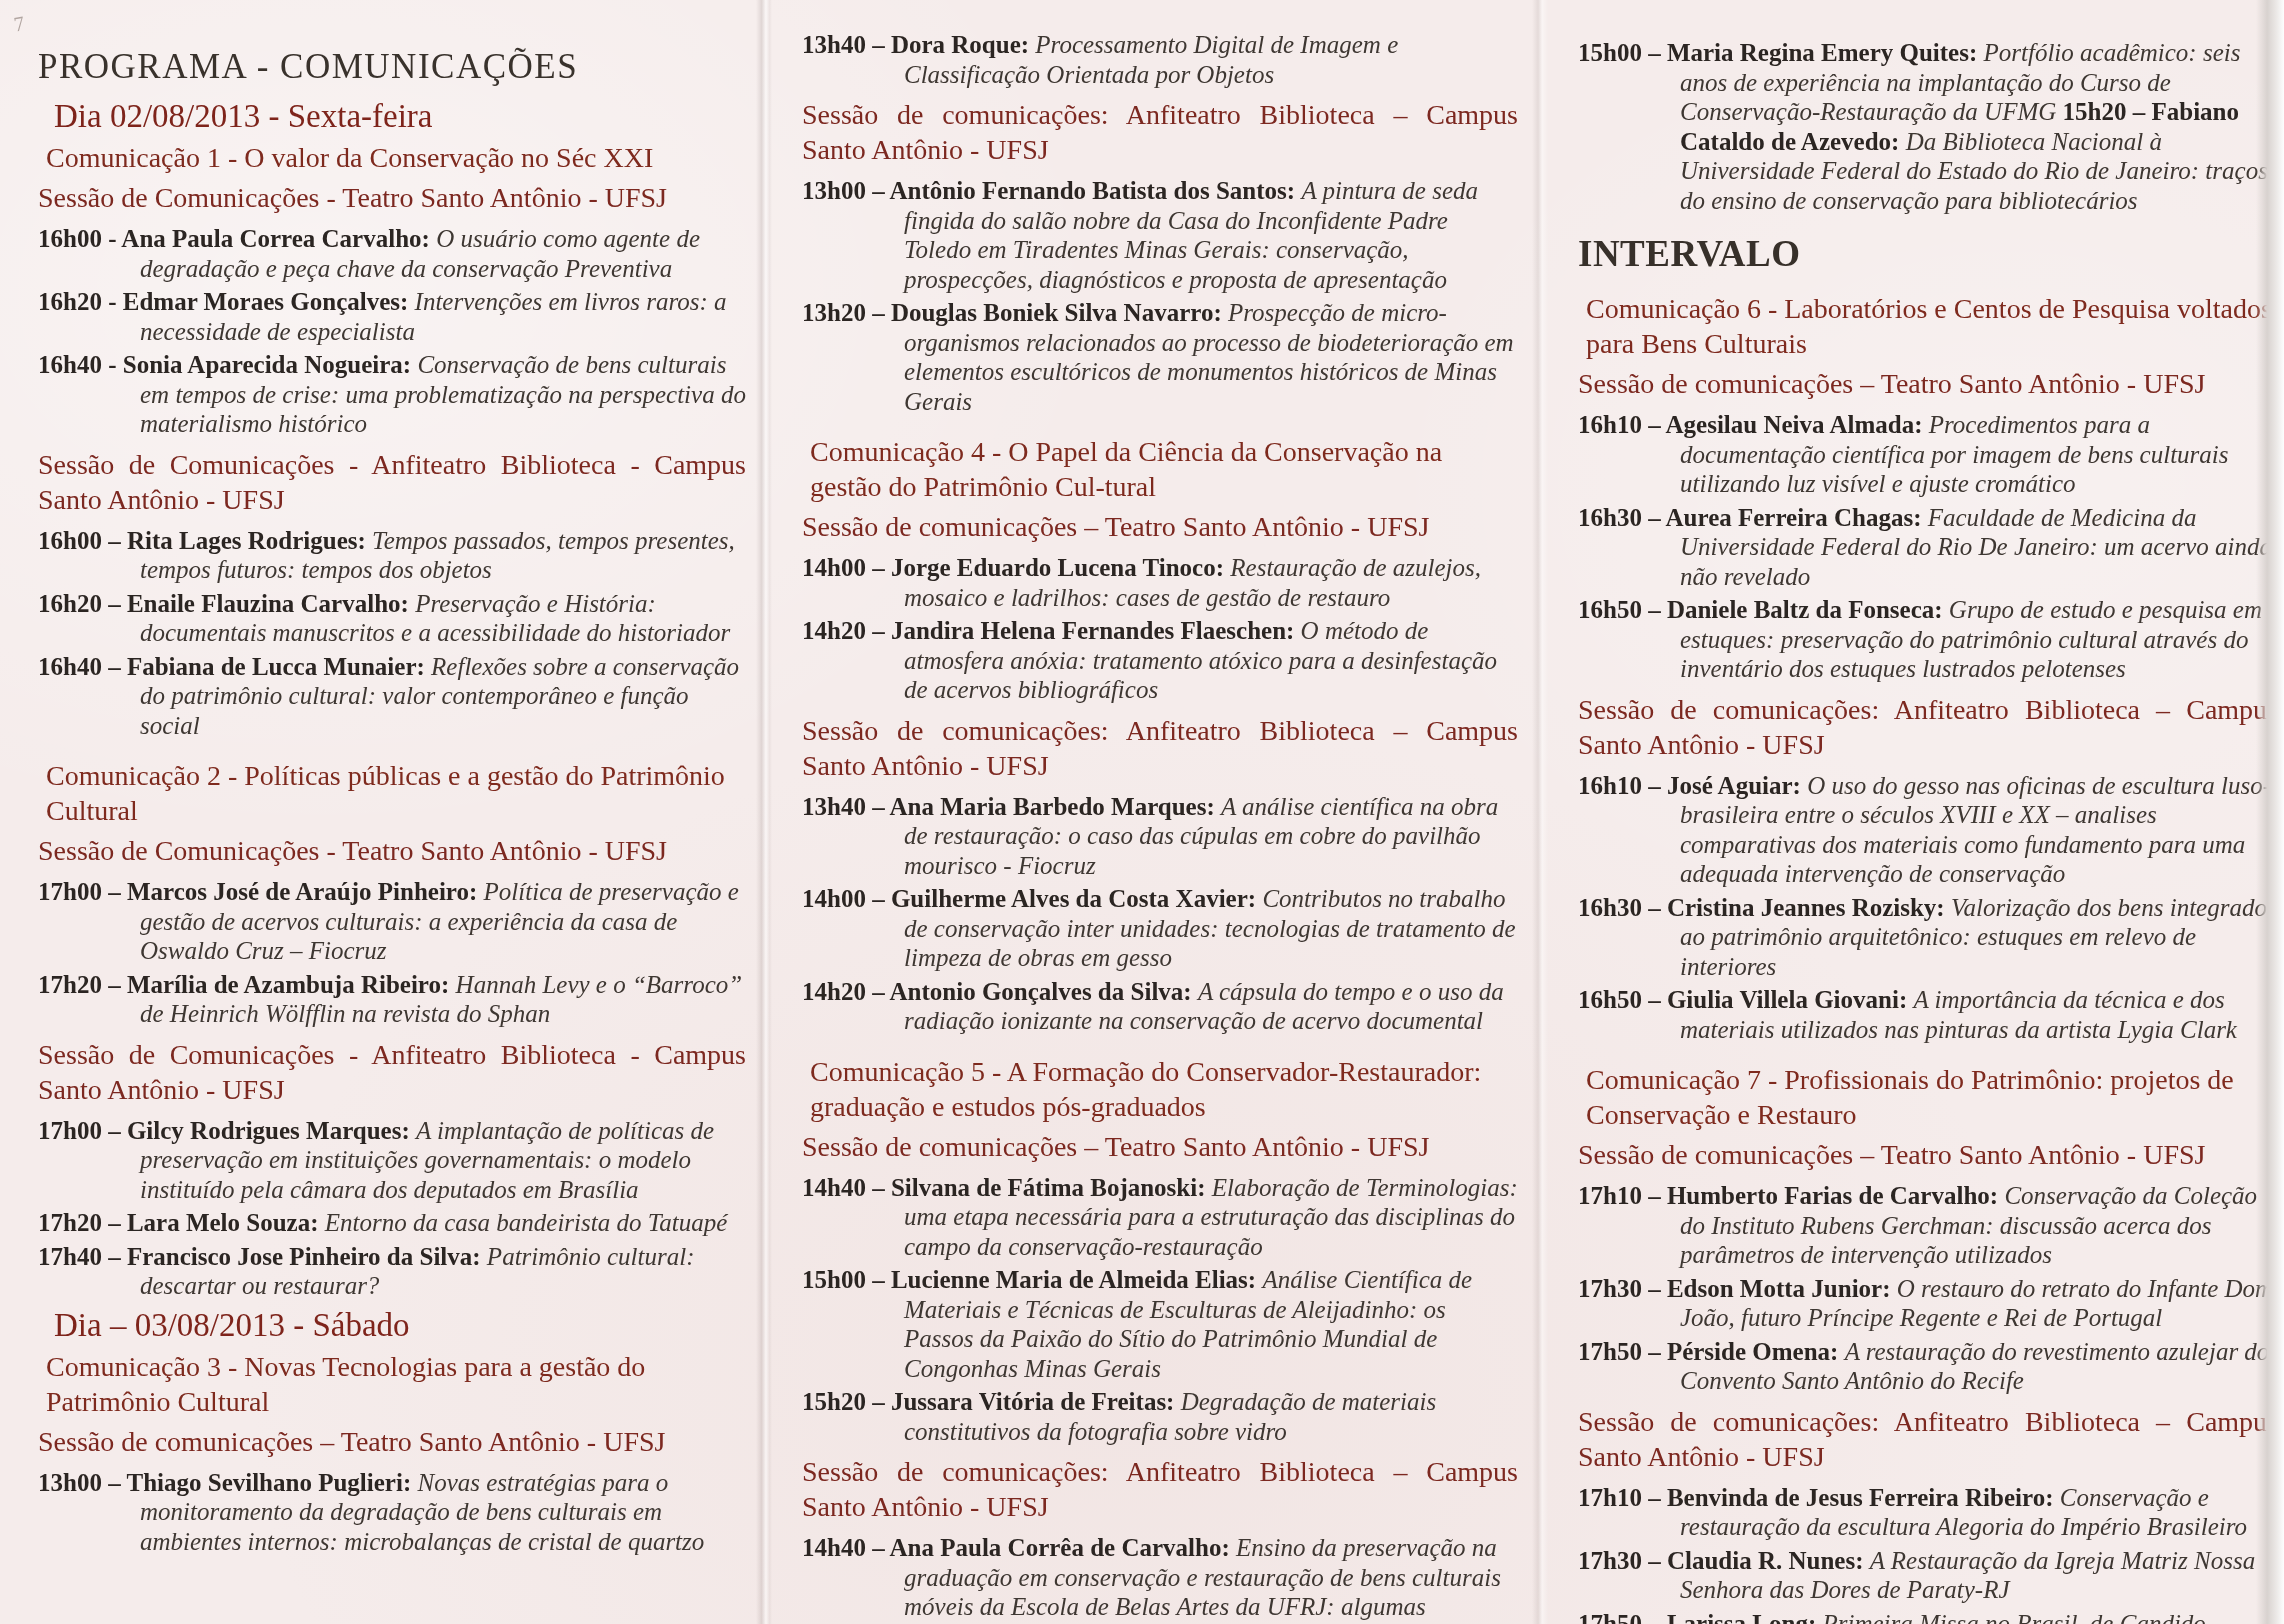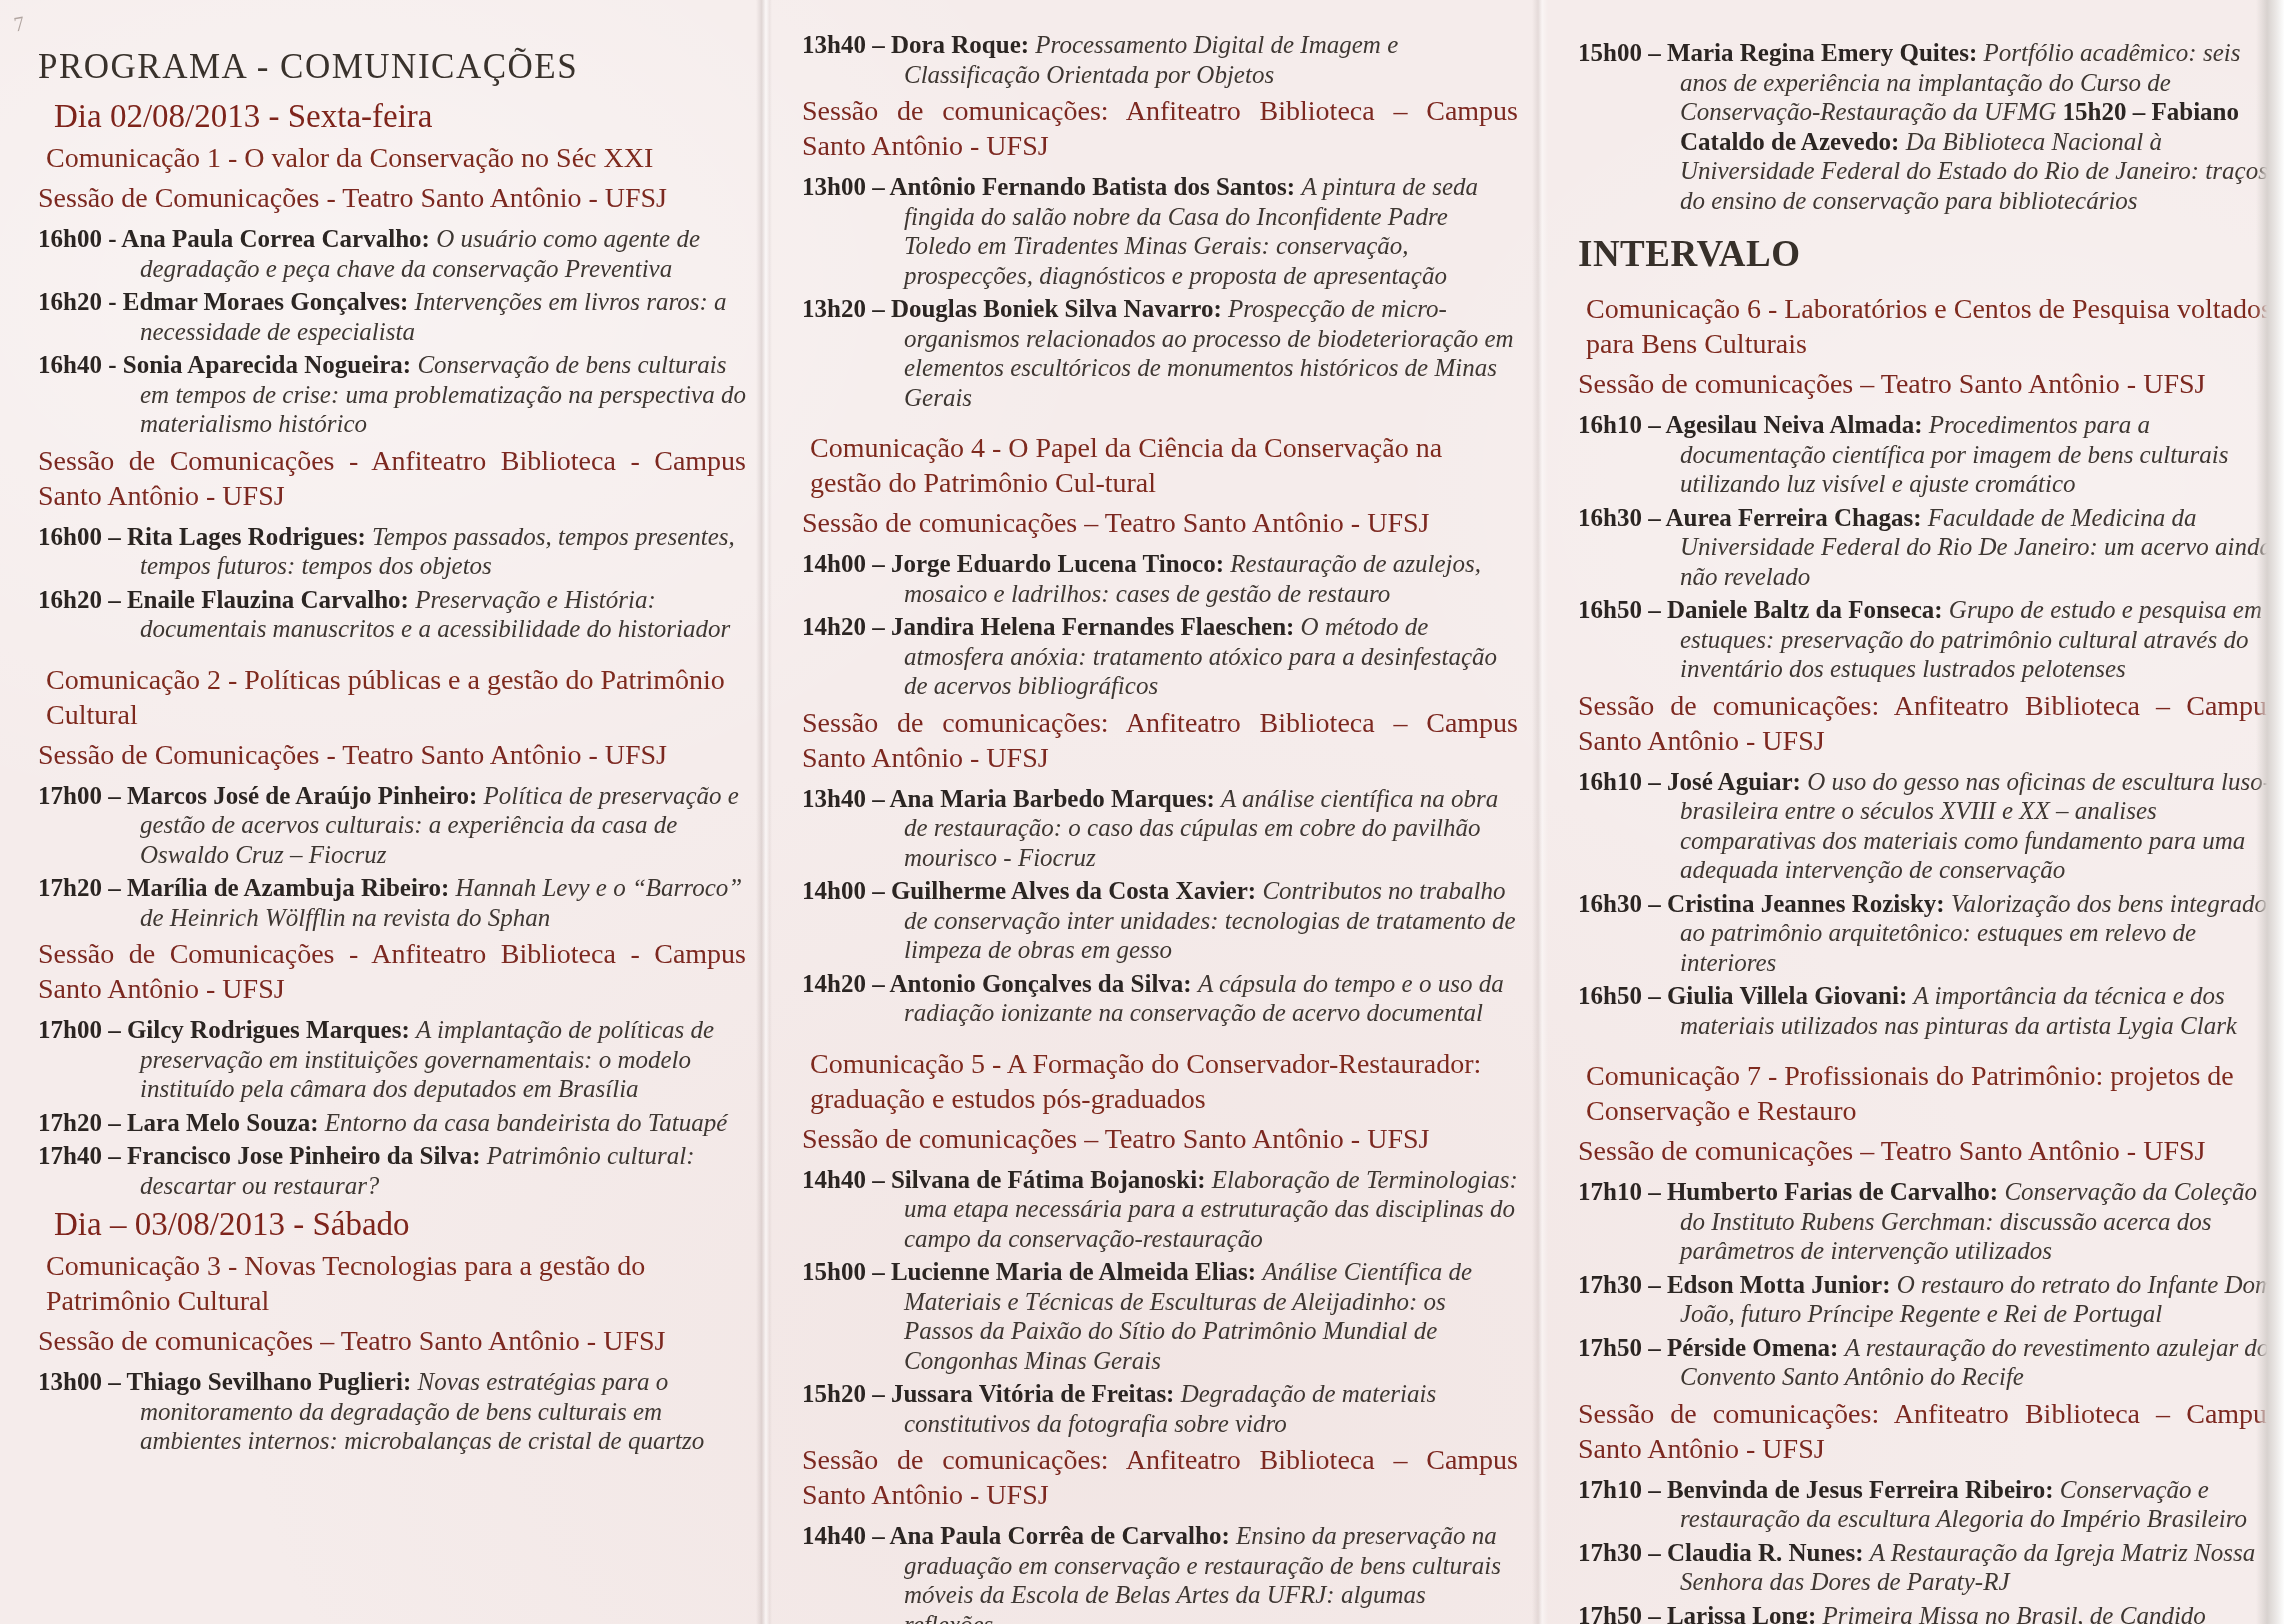--- a/index.html
+++ b/index.html
@@ -19,21 +19,21 @@
   .col{position:absolute;}
   .col1{left:38px;top:46px;width:708px;}
   .col2{left:802px;top:26px;width:716px;}
   .col3{left:1578px;top:34px;width:700px;}
 
   .title{font-size:35px;line-height:42px;letter-spacing:1.5px;color:#39322c;margin:0 0 8px 0;}
   .day{font-size:33px;line-height:40px;color:#7e241b;margin:2px 0 4px 16px;}
   .comm{font-size:28px;line-height:35px;color:#7e2a1e;margin:18px 0 5px 8px;}
   .day + .comm{margin-top:2px;}
   .venue{font-size:28px;line-height:35px;color:#7c2820;margin:4px 0 9px 0;}
-  .justify{text-align:justify;}
+  .justify{text-align:justify;margin-top:8px;}
   .interval{font-size:37px;line-height:38px;font-weight:bold;color:#37302a;letter-spacing:0.5px;margin:20px 0 8px 0;}
   .entry{
     font-size:25px;line-height:29.5px;
     margin:4px 0;
     padding-left:102px;text-indent:-102px;
     color:#332d29;
   }
   .entry .b{font-weight:bold;color:#2b2522;}
   .entry .i{font-style:italic;color:#3e3732;}
 
@@ -62,20 +62,21 @@
       <div class="title">PROGRAMA - COMUNICAÇÕES</div>
       <div class="day">Dia 02/08/2013 - Sexta-feira</div>
       <div class="comm">Comunicação 1 - O valor da Conservação no Séc XXI</div>
       <div class="venue">Sessão de Comunicações - Teatro Santo Antônio - UFSJ</div>
       <div class="entry"><span class="b">16h00 - Ana Paula Correa Carvalho: </span><span class="i">O usuário como agente de degradação e peça chave da conservação Preventiva</span></div>
       <div class="entry"><span class="b">16h20 - Edmar Moraes Gonçalves: </span><span class="i">Intervenções em livros raros: a necessidade de especialista</span></div>
       <div class="entry"><span class="b">16h40 - Sonia Aparecida Nogueira: </span><span class="i">Conservação de bens culturais em tempos de crise: uma problematização na perspectiva do materialismo histórico</span></div>
       <div class="venue justify">Sessão de Comunicações - Anfiteatro Biblioteca - Campus Santo Antônio - UFSJ</div>
       <div class="entry"><span class="b">16h00 – Rita Lages Rodrigues: </span><span class="i">Tempos passados, tempos presentes, tempos futuros: tempos dos objetos</span></div>
       <div class="entry"><span class="b">16h20 – Enaile Flauzina Carvalho: </span><span class="i">Preservação e História: documentais manuscritos e a acessibilidade do historiador</span></div>
+      <div class="entry"><span class="b">16h40 – Fabiana de Lucca Munaier: </span><span class="i">Reflexões sobre a conservação do patrimônio cultural: valor contemporâneo e função social</span></div>
       <div class="comm">Comunicação 2 - Políticas públicas e a gestão do Patrimônio Cultural</div>
       <div class="venue">Sessão de Comunicações - Teatro Santo Antônio - UFSJ</div>
       <div class="entry"><span class="b">17h00 – Marcos José de Araújo Pinheiro: </span><span class="i">Política de preservação e gestão de acervos culturais: a experiência da casa de Oswaldo Cruz – Fiocruz</span></div>
       <div class="entry"><span class="b">17h20 – Marília de Azambuja Ribeiro: </span><span class="i">Hannah Levy e o “Barroco” de Heinrich Wölfflin na revista do Sphan</span></div>
       <div class="venue justify">Sessão de Comunicações - Anfiteatro Biblioteca - Campus Santo Antônio - UFSJ</div>
       <div class="entry"><span class="b">17h00 – Gilcy Rodrigues Marques: </span><span class="i">A implantação de políticas de preservação em instituições governamentais: o modelo instituído pela câmara dos deputados em Brasília</span></div>
       <div class="entry"><span class="b">17h20 – Lara Melo Souza: </span><span class="i">Entorno da casa bandeirista do Tatuapé</span></div>
       <div class="entry"><span class="b">17h40 – Francisco Jose Pinheiro da Silva: </span><span class="i">Patrimônio cultural: descartar ou restaurar?</span></div>
       <div class="day">Dia – 03/08/2013 - Sábado</div>
       <div class="comm">Comunicação 3 - Novas Tecnologias para a gestão do Patrimônio Cultural</div>

